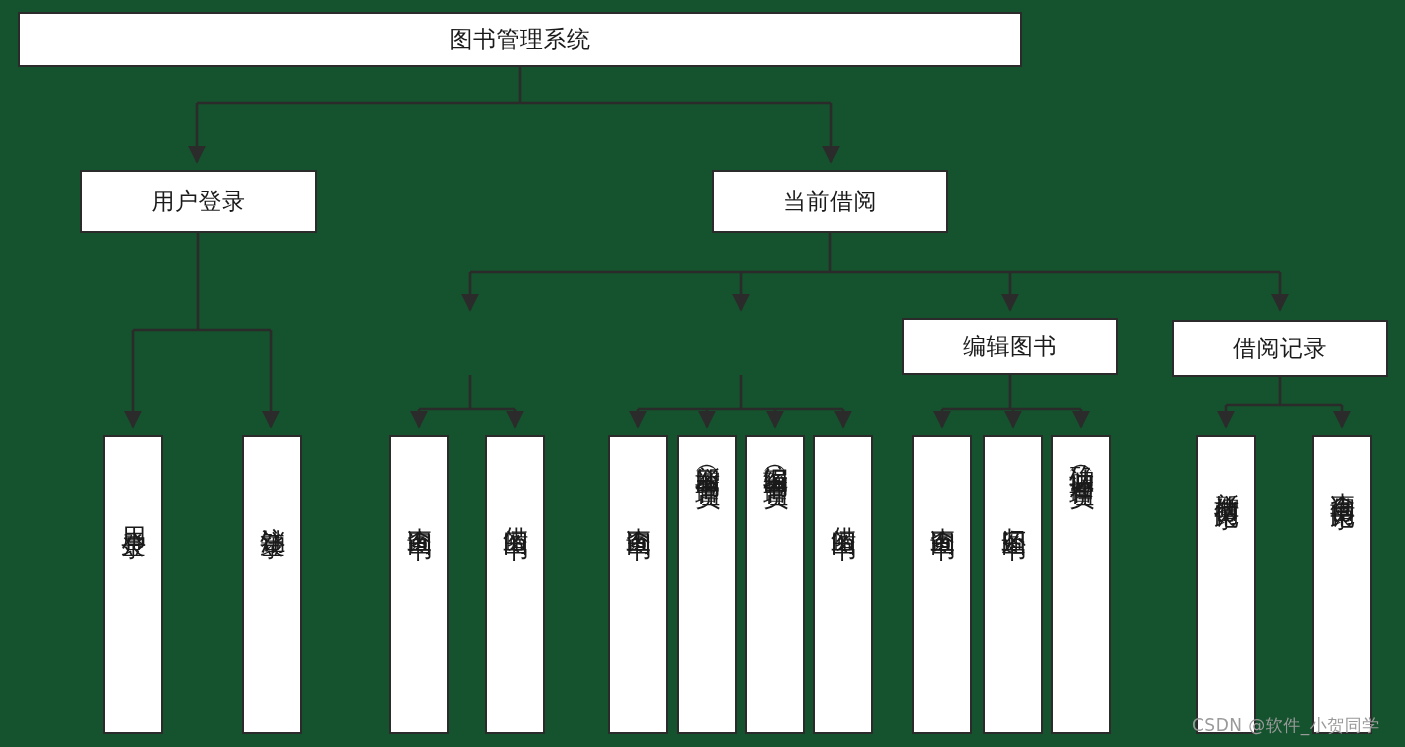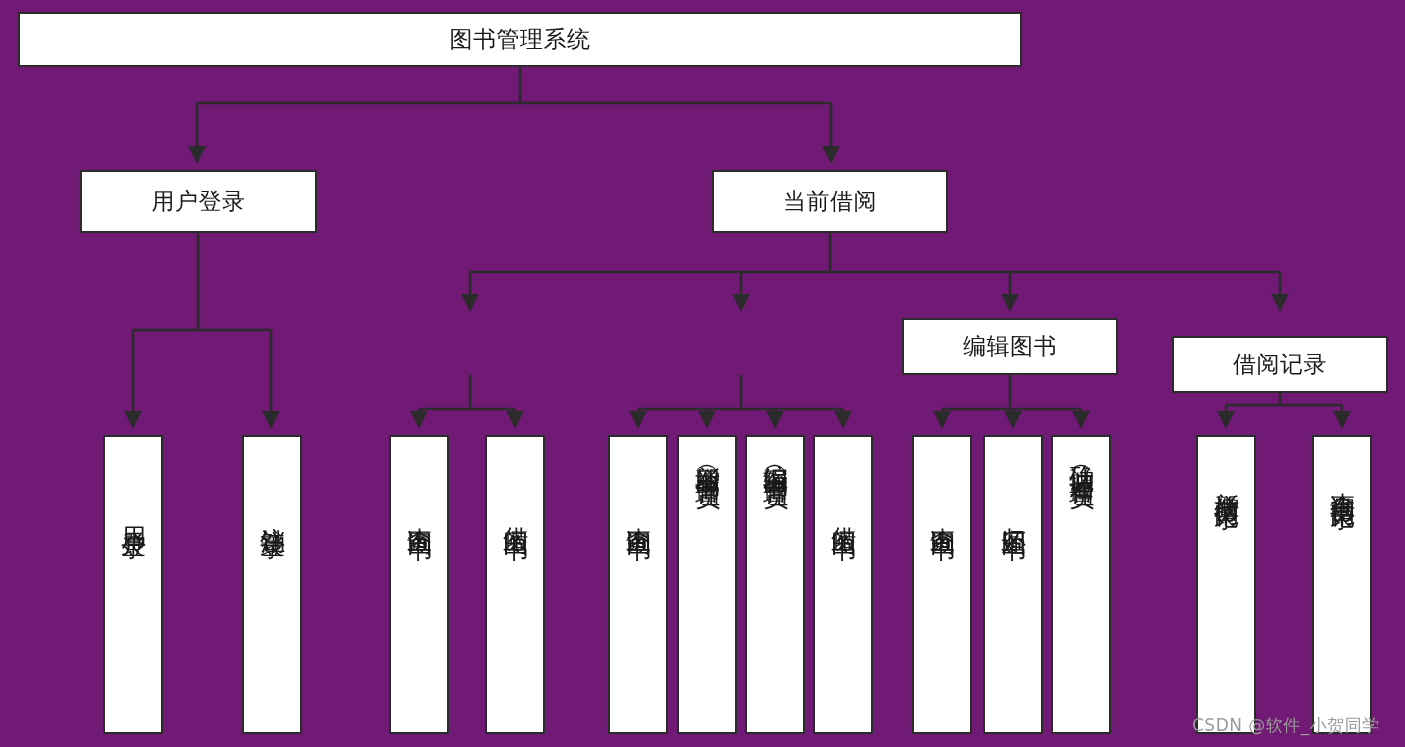--- a/index.html
+++ b/index.html
@@ -7,21 +7,21 @@
     padding: 0;
     background: #ffffff;
   }
   body {
     font-family: "DejaVu Sans", "Liberation Sans", sans-serif;
   }
   #canvas {
     position: relative;
     width: 1405px;
     height: 747px;
-    background: #701a75;
+    background: #14532d;
     overflow: hidden;
   }
   svg.links {
     position: absolute;
     left: 0;
     top: 0;
     width: 1405px;
     height: 747px;
     pointer-events: none;
   }
@@ -129,21 +129,21 @@
   <div class="node horizontal" style="left:80px; top:170px; width:237px; height:63px;">
     <span class="label">用户登录</span>
   </div>
   <div class="node horizontal" style="left:712px; top:170px; width:236px; height:63px;">
     <span class="label">当前借阅</span>
   </div>
 
   <div class="node horizontal" style="left:902px; top:318px; width:216px; height:57px;">
     <span class="label">编辑图书</span>
   </div>
-  <div class="node horizontal" style="left:1172px; top:336px; width:216px; height:57px;">
+  <div class="node horizontal" style="left:1172px; top:320px; width:216px; height:57px;">
     <span class="label">借阅记录</span>
   </div>
 
   <div class="node vertical" style="left:103px; top:435px; width:60px; height:299px; padding-top:70px;">
     <span class="label">用户登录</span>
   </div>
   <div class="node vertical" style="left:242px; top:435px; width:60px; height:299px; padding-top:70px;">
     <span class="label">注销登录</span>
   </div>
 

